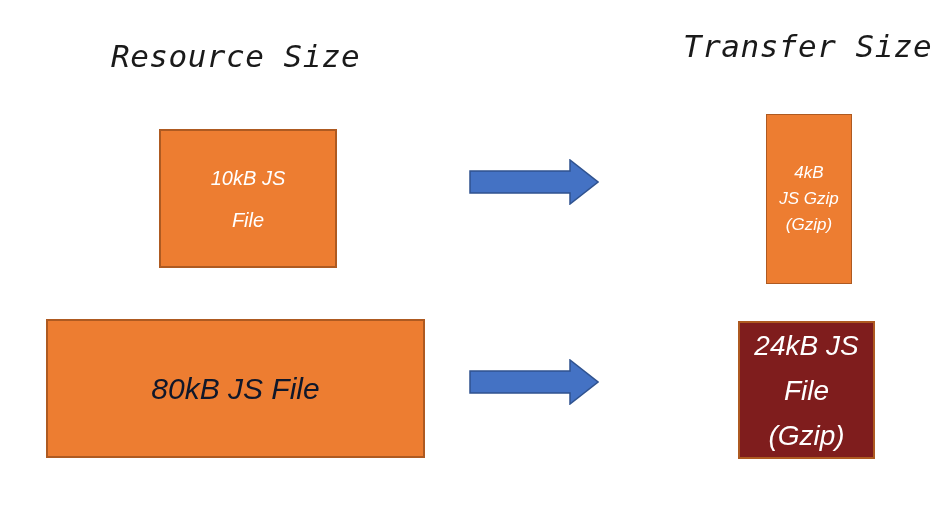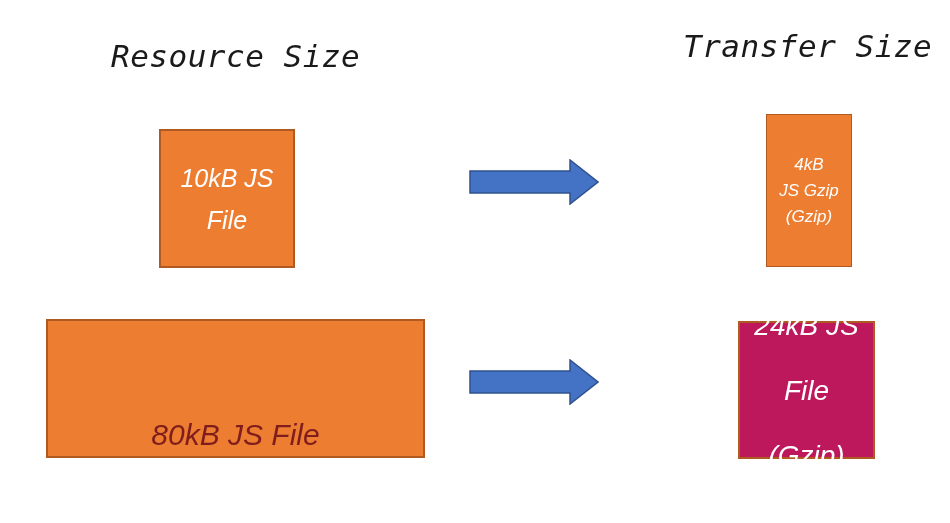--- a/index.html
+++ b/index.html
@@ -30,23 +30,23 @@
     box-sizing: border-box;
     color: #ffffff;
     display: flex;
     flex-direction: column;
     align-items: center;
     justify-content: center;
     text-align: center;
   }
   .box .line { display: block; white-space: nowrap; }
 
-  #box-10kb { left: 159px; top: 129px; width: 136px; height: 139px;
-              font-size: 25px; line-height: 42px; }
-  #box-4kb  { left: 766px; top: 114px; width: 86px;  height: 153px;
+  #box-10kb { left: 159px; top: 129px; width: 178px; height: 139px;
+              font-size: 20px; line-height: 42px; }
+  #box-4kb  { left: 766px; top: 114px; width: 86px;  height: 170px;
               font-size: 17px; line-height: 26px; border-width: 1.5px; }
   #box-80kb { left: 46px;  top: 319px; width: 379px; height: 139px;
               font-size: 30px; line-height: 42px; }
   #box-24kb { left: 738px; top: 321px; width: 137px; height: 138px;
               font-size: 28px; line-height: 45px; }
 
   .arrow { position: absolute; width: 130px; height: 46px; }
   #arrow-top    { left: 469px; top: 159px; }
   #arrow-bottom { left: 469px; top: 359px; }
 </style>
@@ -67,27 +67,27 @@
   <svg class="arrow" id="arrow-top" viewBox="0 0 130 46">
     <polygon points="1,12 101,12 101,1 129,23 101,45 101,34 1,34" stroke-width="1.5" stroke-linejoin="miter" fill="#4472C4" stroke="#2F528F"></polygon>
   </svg>
 
   <div class="box" id="box-4kb" style="background: rgb(237, 125, 49); border-color: rgb(174, 90, 33); color: rgb(255, 255, 255);">
     <span class="line">4kB</span>
     <span class="line">JS Gzip</span>
     <span class="line">(Gzip)</span>
   </div>
 
-  <div class="box" id="box-80kb" style="background: rgb(237, 125, 49); border-color: rgb(174, 90, 33); color: #7f1d1d; justify-content: flex-end;">
+  <div class="box" id="box-80kb" style="background: rgb(237, 125, 49); border-color: rgb(174, 90, 33); color: #0f172a;">
     <span class="line">80kB JS File</span>
   </div>
 
   <svg class="arrow" id="arrow-bottom" viewBox="0 0 130 46">
     <polygon points="1,12 101,12 101,1 129,23 101,45 101,34 1,34" stroke-width="1.5" stroke-linejoin="miter" fill="#4472C4" stroke="#2F528F"></polygon>
   </svg>
 
-  <div class="box" id="box-24kb" style="background: #be185d; border-color: rgb(174, 90, 33); color: rgb(255, 255, 255); gap: 20px;">
+  <div class="box" id="box-24kb" style="background: #7f1d1d; border-color: rgb(174, 90, 33); color: rgb(255, 255, 255);">
     <span class="line">24kB JS</span>
     <span class="line">File</span>
     <span class="line">(Gzip)</span>
   </div>
 
 </div>
 
 </body></html>

